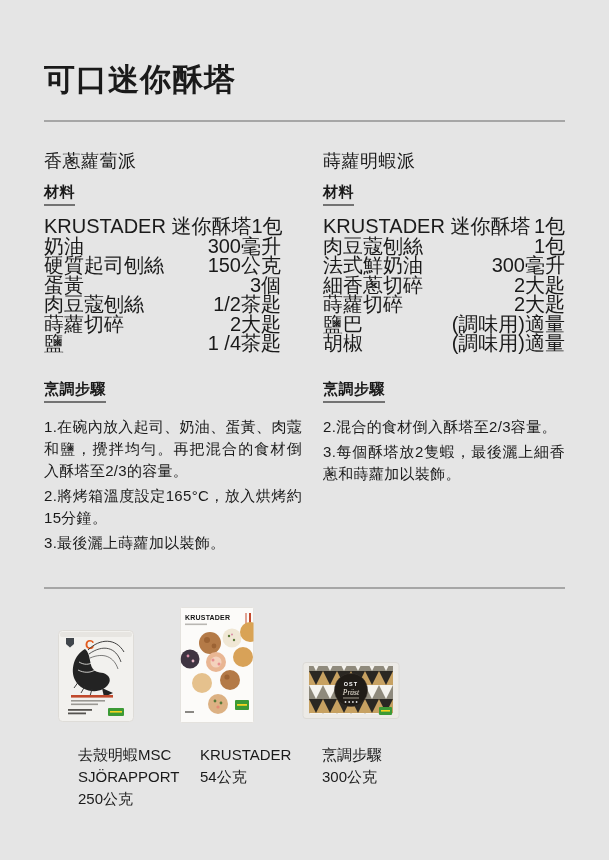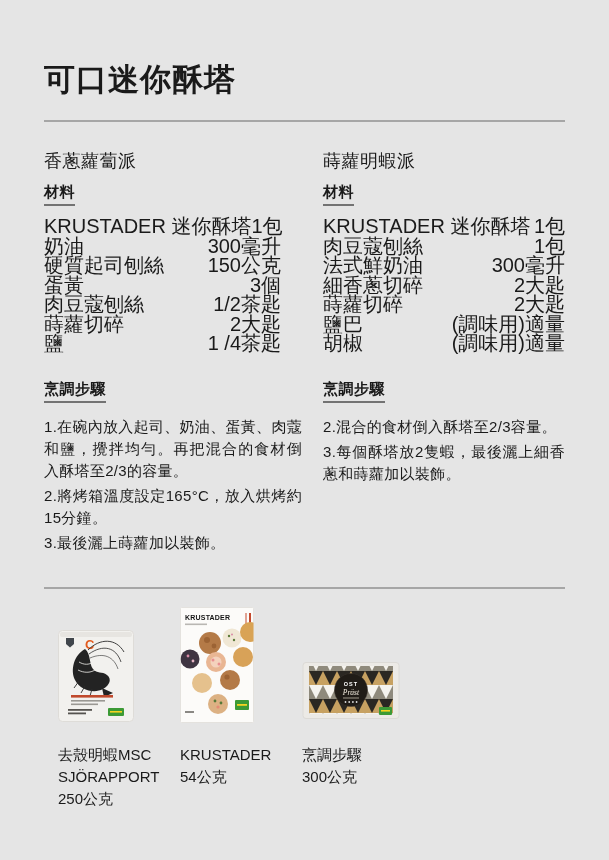--- a/index.html
+++ b/index.html
@@ -33,21 +33,21 @@
   .ing-qty  { white-space:nowrap; }
 
   .steps-block { margin-top:26px; }
   .step { font-size:15px; line-height:22px; margin-top:3px; letter-spacing:0.3px; text-align:justify; }
   .step:first-of-type { margin-top:13px; }
 
   .products { position:absolute; left:58px; top:598px; display:flex; }
   .product-card { width:122px; }
   .product-image-box { height:125px; display:flex; align-items:flex-end; }
   .product-label { margin-top:21px; font-size:15px; line-height:22px; }
-  .product-label div { white-space:nowrap; }
+  .product-label div { white-space:nowrap;margin-left:20px; }
 
   svg { display:block; }
 </style>
 </head>
 <body>
 
 <div class="page">
 
   <h1 class="page-title">可口迷你酥塔</h1>
   <div class="rule rule-top"></div>

